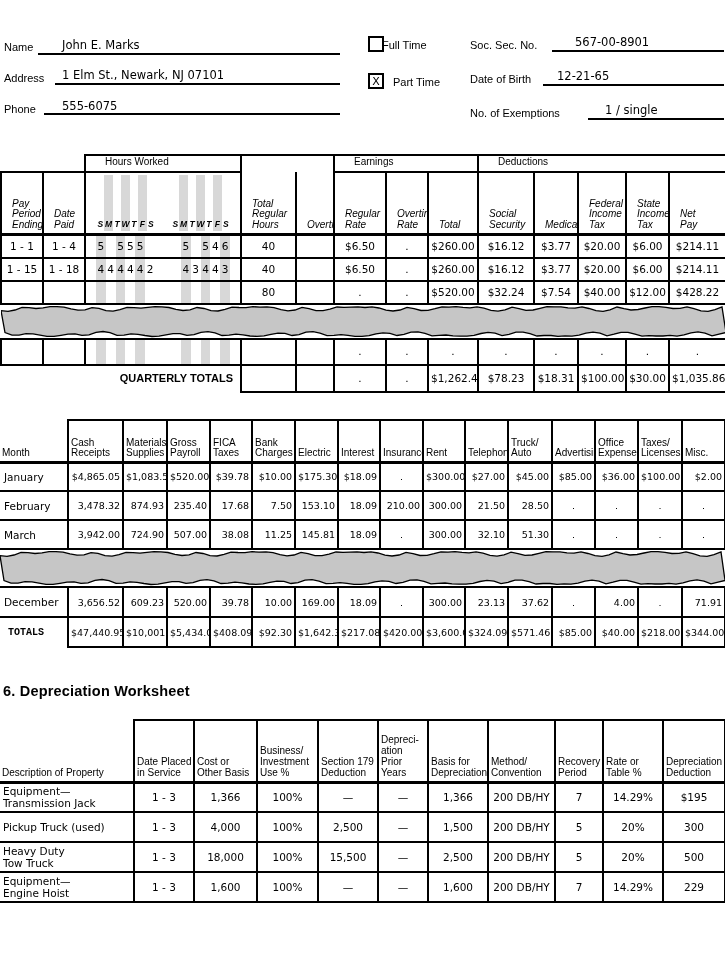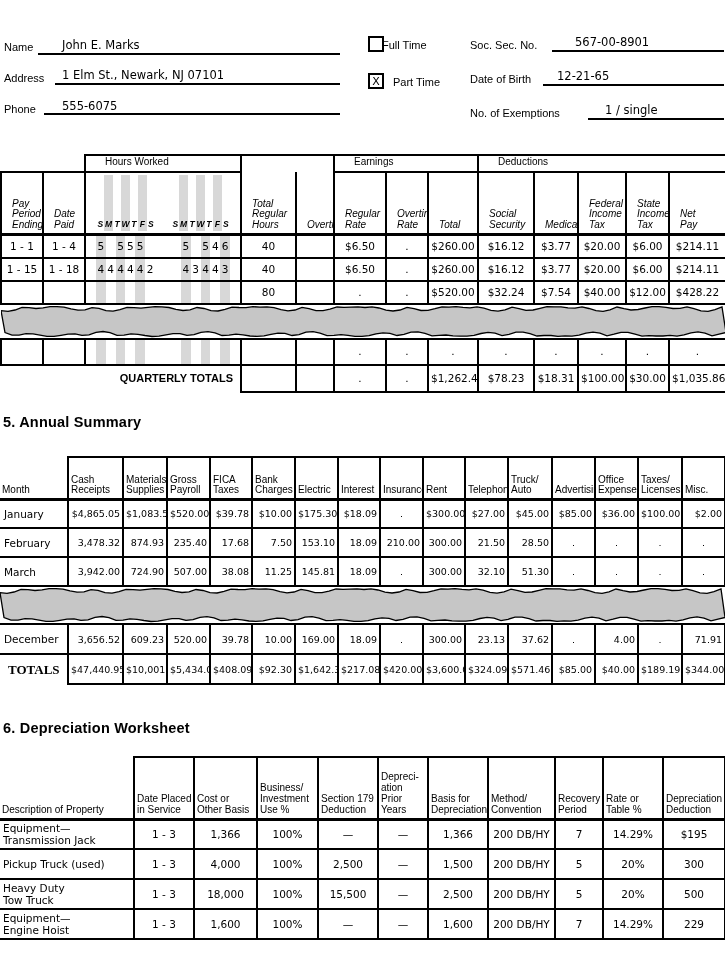--- a/index.html
+++ b/index.html
@@ -59,22 +59,22 @@
   
   .t2 { margin-top:26px; }
   .t2 td { border:2px solid #000; }
   .t2 .hrow2 td { border-bottom:3px solid #000; vertical-align:bottom;
                   font-size:10px; line-height:1.05; padding:2px 1px 2px 2px; }
   .t2 .h-month { border-left:0; border-top:0; }
   .t2 .month-cell { border-left:0; font-family:"DejaVu Sans", sans-serif;
                     font-size:10.5px; padding-left:4px; }
   .t2 .val { font-family:"DejaVu Sans", sans-serif; font-size:9.5px;
              text-align:right; padding-right:2px; }
-  .t2 .totals-label { border:0; font-weight:bold; font-size:13px;
-                      font-family:Liberation Serif, serif; padding-left:8px; }
+  .t2 .totals-label { border:0; font-weight:bold; font-size:10px;
+                      font-family:Liberation Mono, monospace; padding-left:8px; }
 
   
   .t3 { margin-top:20px; }
   .t3 td { border:2px solid #000; }
   .t3 .hrow3 td { border-bottom:3px solid #000; vertical-align:bottom;
                   font-size:10px; line-height:1.08; padding:2px 1px 2px 2px; }
   .t3 .h-desc { border:none; border-bottom:3px solid #000; }
   .t3 .desc { border-left:0; font-family:"DejaVu Sans", sans-serif;
               font-size:10.5px; line-height:1.15; padding-left:3px; vertical-align:middle; }
   .t3 .val { font-family:"DejaVu Sans", sans-serif; font-size:10.5px; text-align:center; }
@@ -335,21 +335,20 @@
           <td class="val">$1,262.40</td>
           <td class="val">$78.23</td>
           <td class="val">$18.31</td>
           <td class="val">$100.00</td>
           <td class="val">$30.00</td>
           <td class="val">$1,035.86</td>
     </tr>
   </tbody>
     </table>
 
-  <h1 class="sec-title" style="margin-top:16px">5. Annual Summary</h1>
 
   <table class="t2">
     <colgroup>
       <col style="width:68px">
         <col style="width:55px">
         <col style="width:44px">
         <col style="width:43px">
       <col style="width:42px">
         <col style="width:43px">
         <col style="width:43px">
@@ -479,21 +478,21 @@
           <td class="val">$408.09</td>
           <td class="val">$92.30</td>
           <td class="val">$1,642.37</td>
           <td class="val">$217.08</td>
           <td class="val">$420.00</td>
           <td class="val">$3,600.00</td>
           <td class="val">$324.09</td>
           <td class="val">$571.46</td>
           <td class="val">$85.00</td>
           <td class="val">$40.00</td>
-          <td class="val">$189.19</td>
+          <td class="val">$218.00</td>
           <td class="val">$344.00</td>
     </tr>
   </tbody>
     </table>
 
   <h1 class="sec-title" style="margin-top:30px">6. Depreciation Worksheet</h1>
 
   <table class="t3">
     <colgroup>
       <col style="width:134px">

